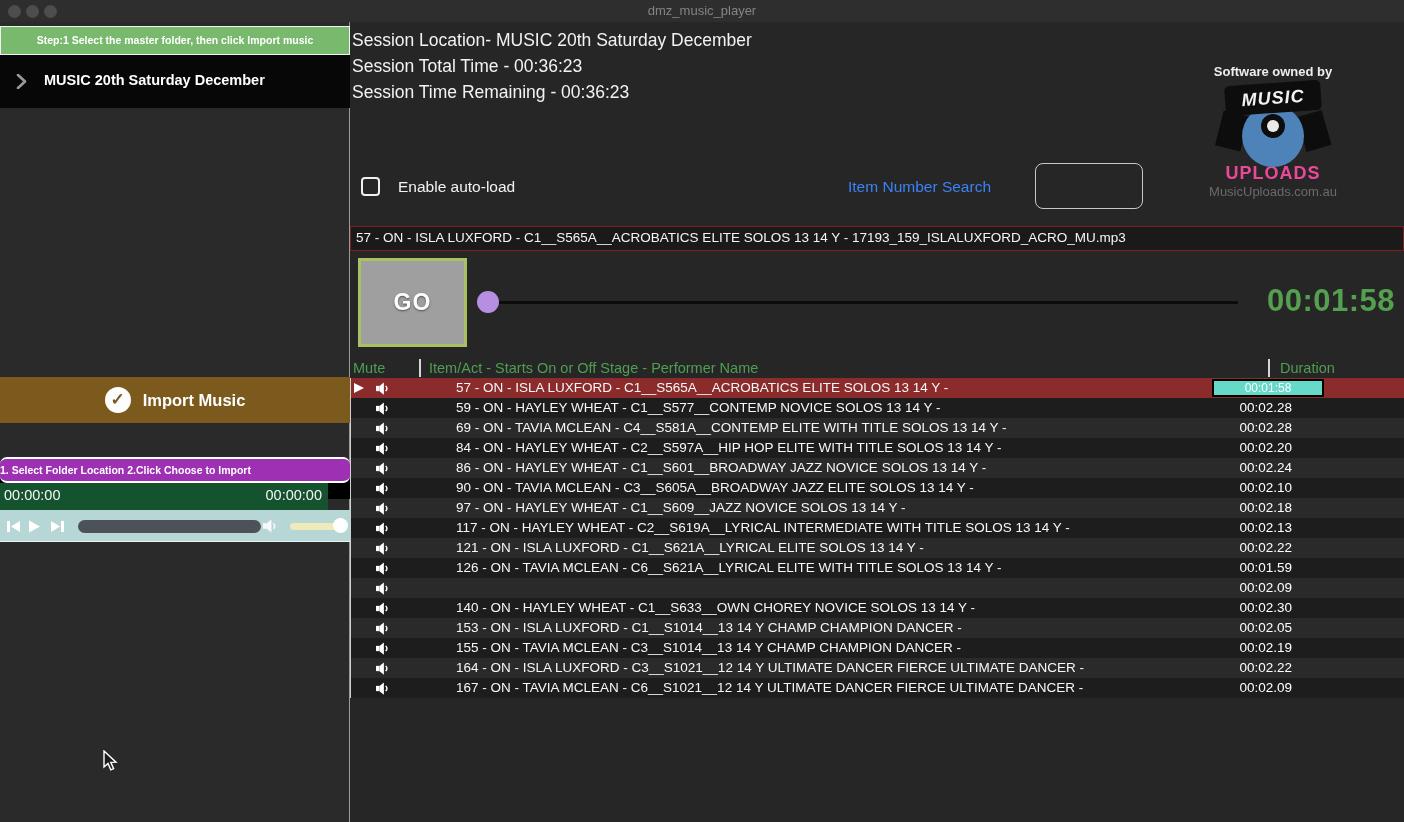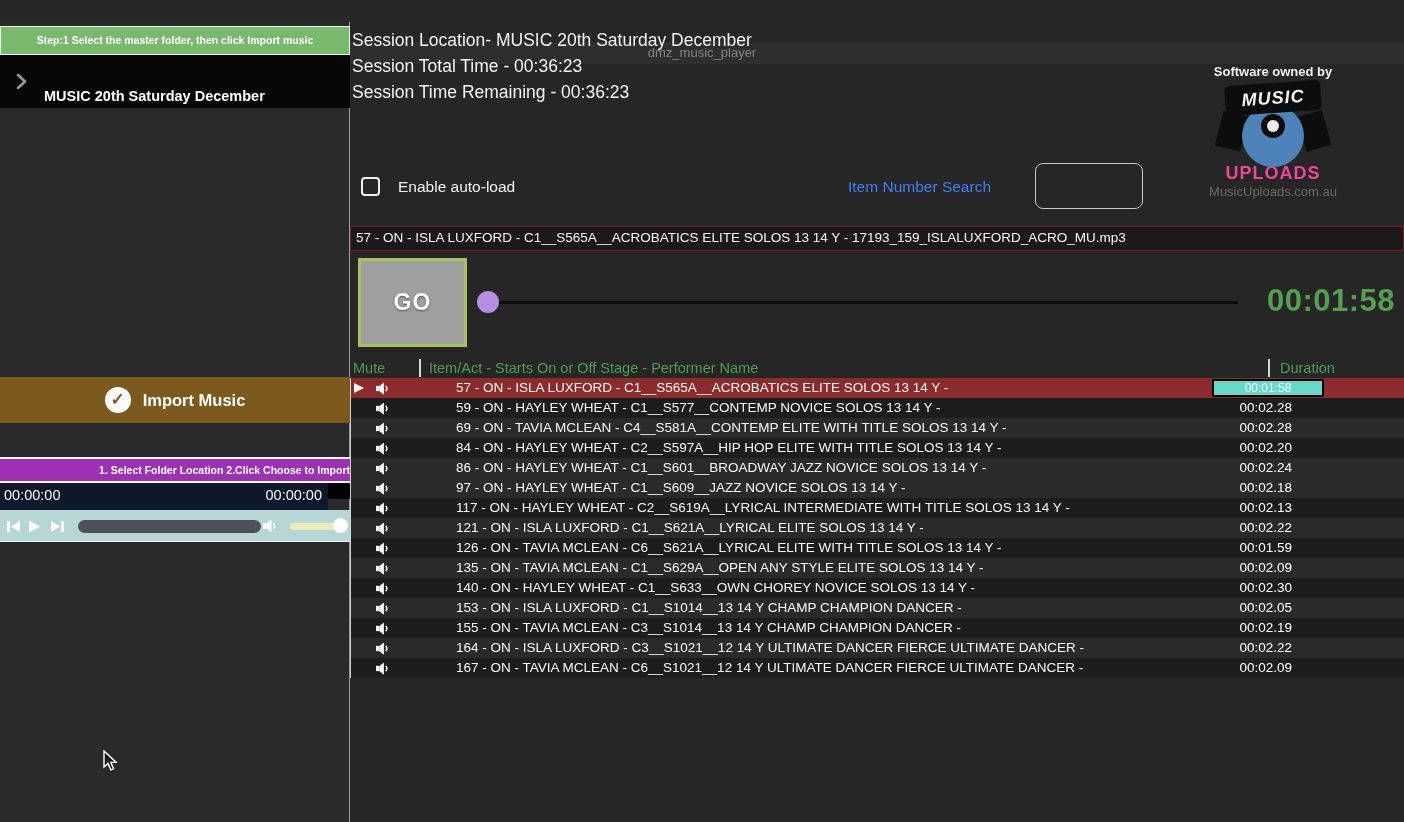--- a/index.html
+++ b/index.html
@@ -1,45 +1,45 @@
 <!DOCTYPE html>
 <html><head>
 <meta charset="utf-8">
 <style>
   * { margin:0; padding:0; box-sizing:border-box; }
   html,body { background:#111; }
   body { font-family:"Liberation Sans", sans-serif; }
   .app { position:relative; width:1404px; height:822px; background:#262626; overflow:hidden; }
 
   
-  .titlebar { position:absolute; left:0; top:0; width:1404px; height:22px; background:#2e2e2e;margin-top:42px; }
+  .titlebar { position:absolute; left:0; top:0; width:1404px; height:22px; background:#2e2e2e; }
   .traffic { position:absolute; top:5px; width:13px; height:13px; border-radius:50%; background:#4d4d4d; }
   .t1{left:8px;} .t2{left:26px;} .t3{left:44px;}
   .win-title { position:absolute; left:0; right:0; top:3px; text-align:center; color:#848484; font-size:13px; }
 
   
   .sidebar { position:absolute; left:0; top:22px; width:350px; height:800px; background:#2a2a2a; border-right:1px solid #9a9a9a; }
   .step-banner { position:absolute; left:0; top:4px; width:350px; height:29px; background:#79b96d; border:1px solid #f2f2f2;
                  color:#fff; font-size:10.5px; font-weight:bold; text-align:center; line-height:27px; }
   .tree { position:absolute; left:0; top:33px; width:350px; height:53px; background:#070707; }
   .tree-chevron { position:absolute; left:16px; top:19px; }
-  .tree-label { position:absolute; left:44px; top:17px; color:#fff; font-size:14.5px; font-weight:bold;margin-top:16px; }
+  .tree-label { position:absolute; left:44px; top:17px; color:#fff; font-size:14.5px; font-weight:bold; }
 
   .import-btn { position:absolute; left:0; top:355px; width:350px; height:46px; background:#7c5a1d;
                 display:flex; align-items:center; justify-content:center; gap:12px; }
   .check-circle { width:26px; height:26px; border-radius:50%; background:#fdfdfd; color:#7c5a1d;
                   font-size:17px; font-weight:bold; text-align:center; line-height:26px; }
   .import-label { color:#fff; font-size:16.5px; font-weight:bold; }
 
   .bgplayer-title { position:absolute; left:0; top:401px; width:350px; height:34px; background:#000;
                     color:#fff; font-size:15px; font-weight:bold; text-align:center; line-height:34px;margin-top:42px; }
   .purple-banner { position:absolute; left:0; top:435px; width:350px; height:26px; background:#9e30b4;
                    border-top:2px solid #fff; border-bottom:2px solid #fff;
-                   color:#fff; font-size:10.5px; font-weight:bold; text-align:right; line-height:22px; }
-  .times-row { position:absolute; left:0; top:461px; width:328px; height:27px; background:#0f172a; }
+                   color:#fff; font-size:10.5px; font-weight:bold; text-align:left; line-height:22px;border-radius:7px; }
+  .times-row { position:absolute; left:0; top:461px; width:328px; height:27px; background:#14532d; }
   .times-row .tl { position:absolute; left:4px; top:4px; color:#f5f5f5; font-size:14.5px; }
   .times-row .tr { position:absolute; right:6px; top:4px; color:#f5f5f5; font-size:14.5px; }
 
   .player-bar { position:absolute; left:0; top:488px; width:350px; height:32px; background:#b7d7d7; border-bottom:1px solid #e8f2f2; }
   .pb-icon { position:absolute; top:9px; }
   .pb-prev{ left:6px; } .pb-play{ left:28px; } .pb-next{ left:50px; }
   .pb-progress { position:absolute; left:78px; top:10px; width:183px; height:13px; background:#4c5257; border-radius:7px; }
   .pb-speaker { position:absolute; left:263px; top:9px; }
   .pb-voltrack { position:absolute; left:290px; top:13px; width:52px; height:7px; background:#efeab9; border-radius:4px; }
   .pb-volthumb { position:absolute; left:333px; top:8px; width:15px; height:15px; background:#fff; border-radius:50%; }
@@ -268,20 +268,32 @@
     <span class="row-speaker">
       <svg width="14" height="13" viewBox="0 0 16 14">
               <rect x="0" y="4" width="4" height="6" fill="#fff"></rect>
               <path d="M4 4 L9 0 L9 14 L4 10 Z" fill="#fff"></path>
               <path d="M11 4 Q14 7 11 10" stroke="#fff" stroke-width="1.6" fill="none"></path>
             </svg>
     </span>
     <span class="row-text">86 - ON - HAYLEY WHEAT - C1__S601__BROADWAY JAZZ NOVICE SOLOS 13 14 Y -</span>
     <span class="row-duration">00:02.24</span>
   </div>
+        <div class="track-row dark">
+
+    <span class="row-speaker">
+      <svg width="14" height="13" viewBox="0 0 16 14">
+              <rect x="0" y="4" width="4" height="6" fill="#fff"></rect>
+              <path d="M4 4 L9 0 L9 14 L4 10 Z" fill="#fff"></path>
+              <path d="M11 4 Q14 7 11 10" stroke="#fff" stroke-width="1.6" fill="none"></path>
+            </svg>
+    </span>
+    <span class="row-text">90 - ON - TAVIA MCLEAN - C3__S605A__BROADWAY JAZZ ELITE SOLOS 13 14 Y -</span>
+    <span class="row-duration">00:02.10</span>
+  </div>
         <div class="track-row light">
 
     <span class="row-speaker">
       <svg width="14" height="13" viewBox="0 0 16 14">
               <rect x="0" y="4" width="4" height="6" fill="#fff"></rect>
               <path d="M4 4 L9 0 L9 14 L4 10 Z" fill="#fff"></path>
               <path d="M11 4 Q14 7 11 10" stroke="#fff" stroke-width="1.6" fill="none"></path>
             </svg>
     </span>
     <span class="row-text">97 - ON - HAYLEY WHEAT - C1__S609__JAZZ NOVICE SOLOS 13 14 Y -</span>
@@ -325,21 +337,20 @@
   </div>
         <div class="track-row light">
 
     <span class="row-speaker">
       <svg width="14" height="13" viewBox="0 0 16 14">
               <rect x="0" y="4" width="4" height="6" fill="#fff"></rect>
               <path d="M4 4 L9 0 L9 14 L4 10 Z" fill="#fff"></path>
               <path d="M11 4 Q14 7 11 10" stroke="#fff" stroke-width="1.6" fill="none"></path>
             </svg>
     </span>
-    <span class="row-text">135 - ON - TAVIA MCLEAN - C1__S629A__OPEN ANY STYLE ELITE SOLOS 13 14 Y -</span>
     <span class="row-duration">00:02.09</span>
   </div>
         <div class="track-row dark">
 
     <span class="row-speaker">
       <svg width="14" height="13" viewBox="0 0 16 14">
               <rect x="0" y="4" width="4" height="6" fill="#fff"></rect>
               <path d="M4 4 L9 0 L9 14 L4 10 Z" fill="#fff"></path>
               <path d="M11 4 Q14 7 11 10" stroke="#fff" stroke-width="1.6" fill="none"></path>
             </svg>

